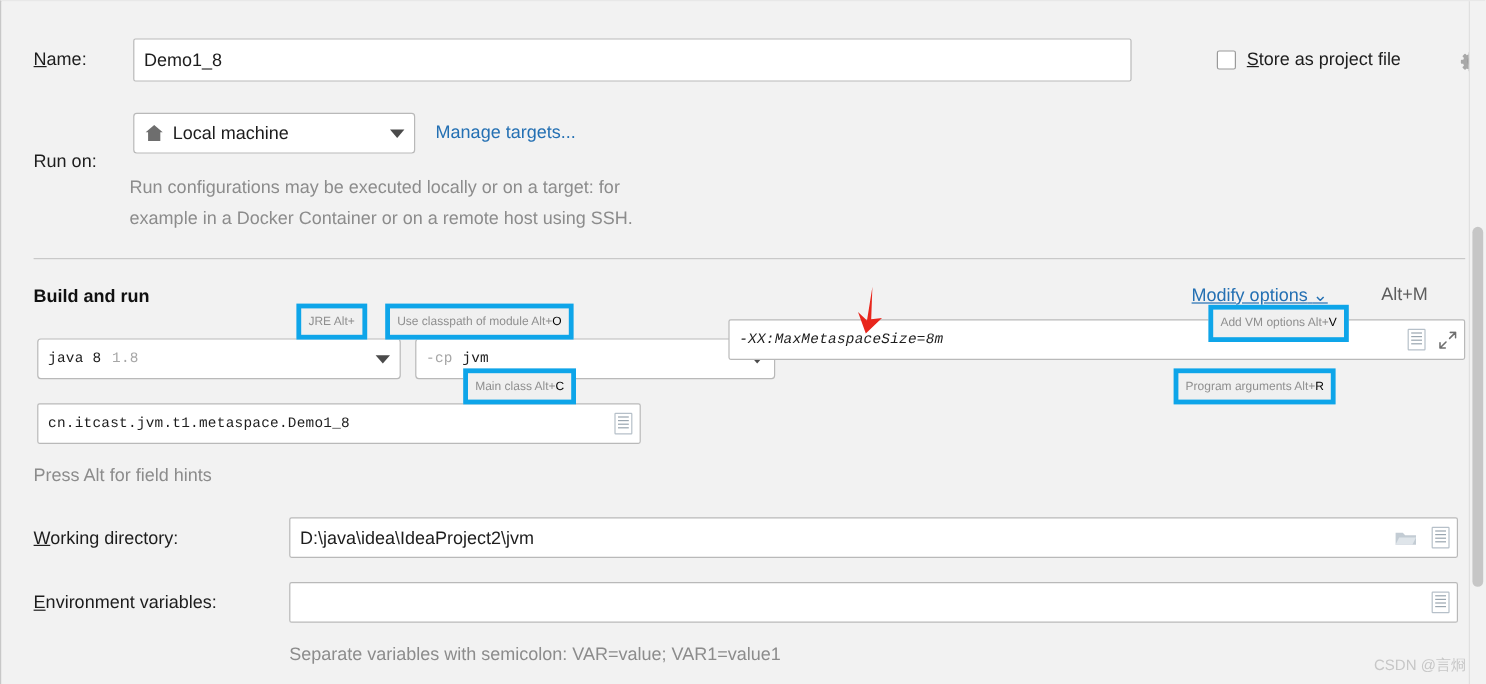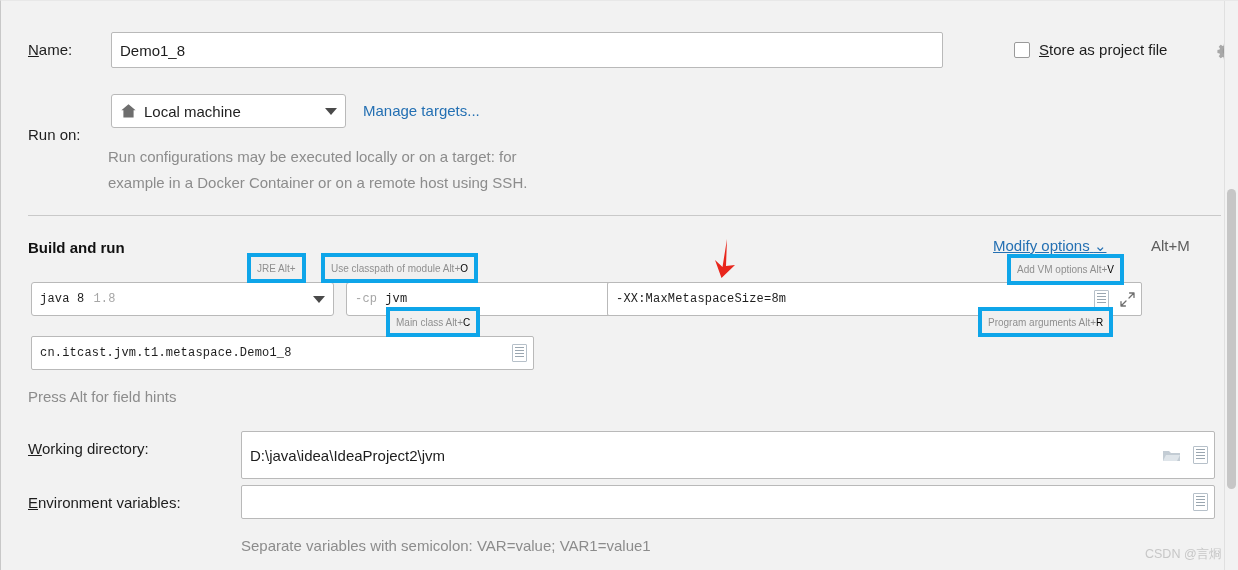--- a/index.html
+++ b/index.html
@@ -124,21 +124,21 @@
     <span class="mono ph" style="margin-left:9px;">1.8</span>
     <span class="caret"></span>
   </div>
 
   <div class="combo" style="left:345px;top:281px;width:300px;height:34px;">
     <span class="mono ph">-cp</span>
     <span class="mono" style="margin-left:8px;">jvm</span>
     <span class="caret"></span>
   </div>
 
-  <div class="tf" style="left:606px;top:281px;width:535px;height:34px;padding-right:6px;">
+  <div class="tf" style="left:606px;top:265px;width:614px;height:34px;padding-right:6px;font-style:italic;">
     <span class="val mono">-XX:MaxMetaspaceSize=8m</span>
     <span class="ico macro" style="margin-right:11px;"></span>
     <span class="ico expand">
       <svg width="15" height="15" viewBox="0 0 15 15">
         <path d="M14 1L9 6M14 1h-4.4M14 1v4.4M1 14l5-5M1 14h4.4M1 14V9.6" stroke="#6f6f6f" stroke-width="1.3" fill="none" stroke-linecap="round"></path>
       </svg>
     </span>
   </div>
 
   <div class="tf" style="left:30px;top:335px;width:503px;height:34px;padding-right:6px;">
@@ -171,21 +171,21 @@
     <svg width="50" height="50" viewBox="0 0 50 50">
       <path d="M26 2 L21.5 30 L14 23 L20.5 41 L34 28 L25 29 Z" fill="#e8261c"></path>
     </svg>
   </div>
 
   <div class="hint" style="left:27px;top:387px;">Press Alt for field hints</div>
 
   <div class="lbl" style="left:27px;top:439px;">
     <u>W</u><span>orking directory:</span>
   </div>
-  <div class="tf" style="left:240px;top:430px;width:974px;height:48px;padding-right:6px;">
+  <div class="tf" style="left:240px;top:430px;width:974px;height:34px;padding-right:6px;">
     <span class="val">D:\java\idea\IdeaProject2\jvm</span>
     <span class="ico folder" style="margin-right:12px;">
       <svg width="19" height="15" viewBox="0 0 19 15">
         <path d="M1 13V3h6l2 2h9v8z" fill="#c3ccd4"></path>
         <path d="M1 13l3-6h14l-3 6z" fill="#dfe5ea"></path>
       </svg>
     </span>
     <span class="ico macro"></span>
   </div>
 

